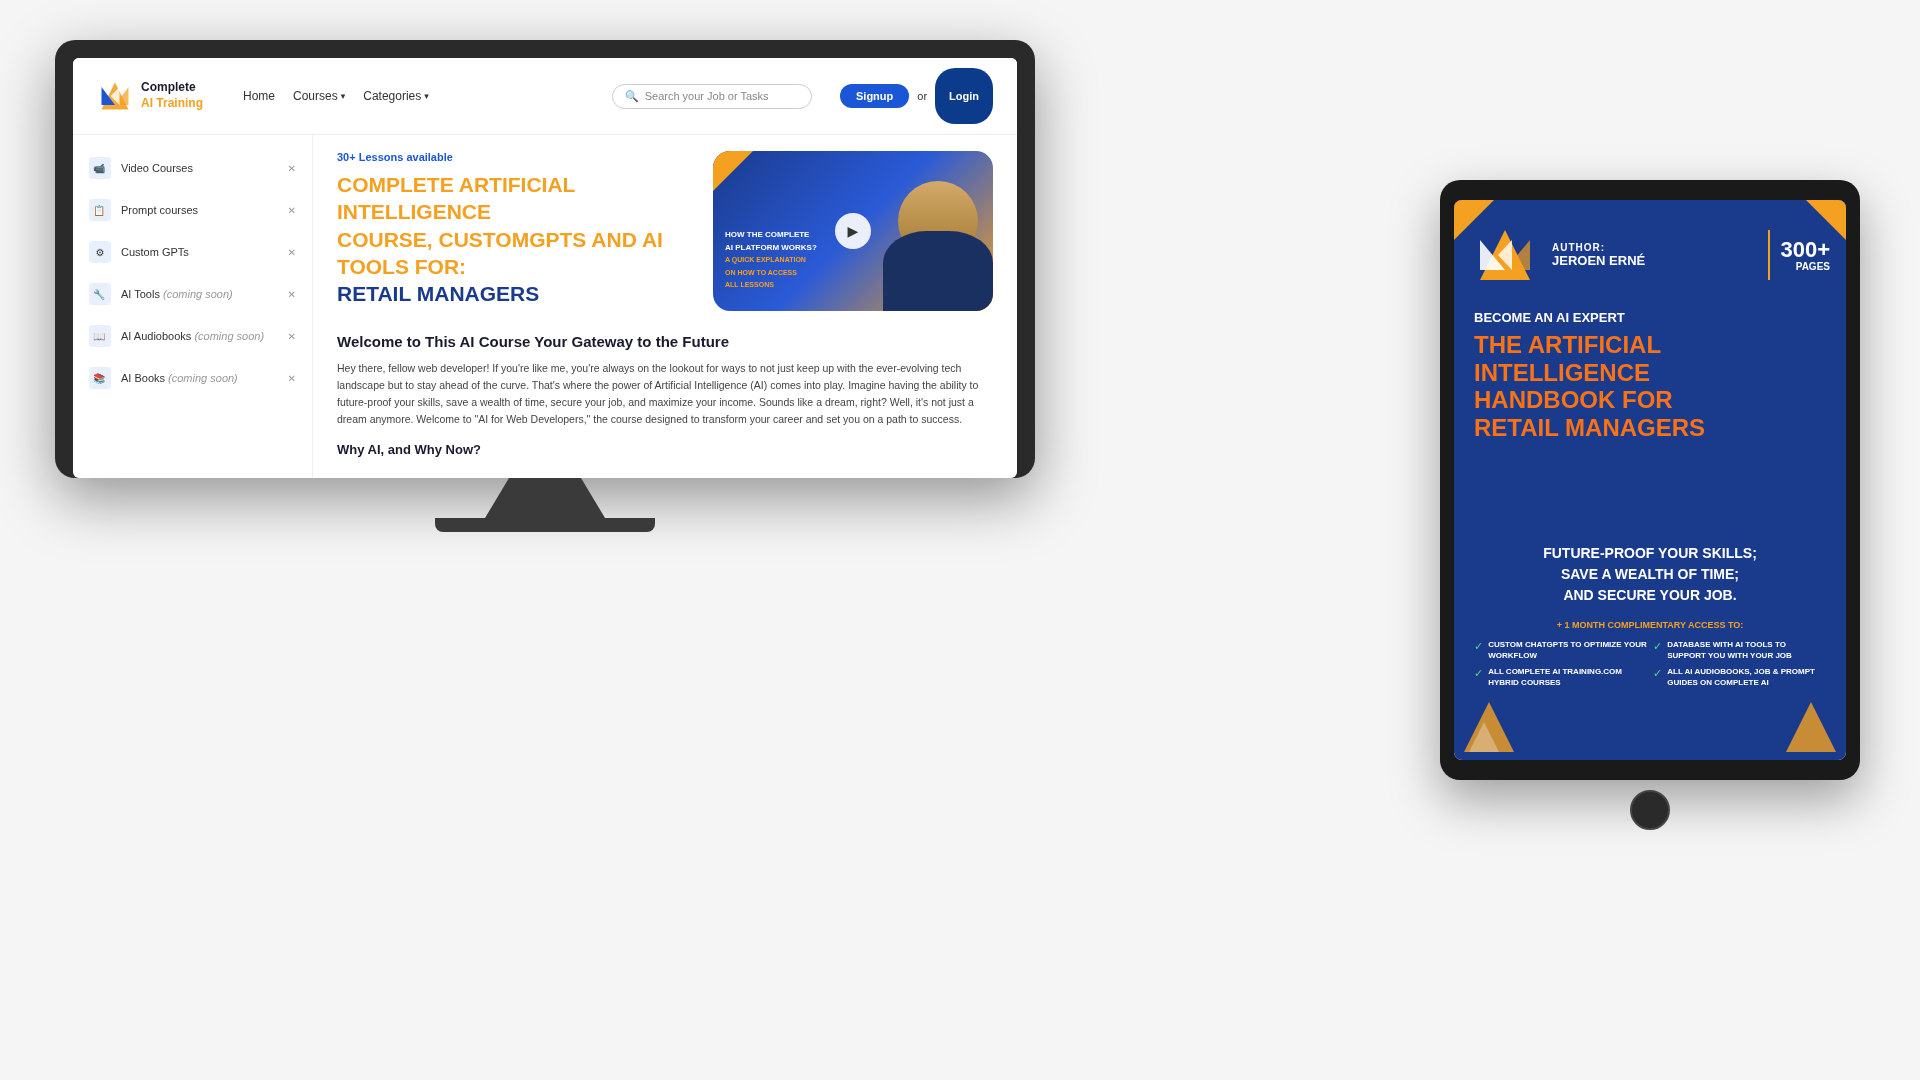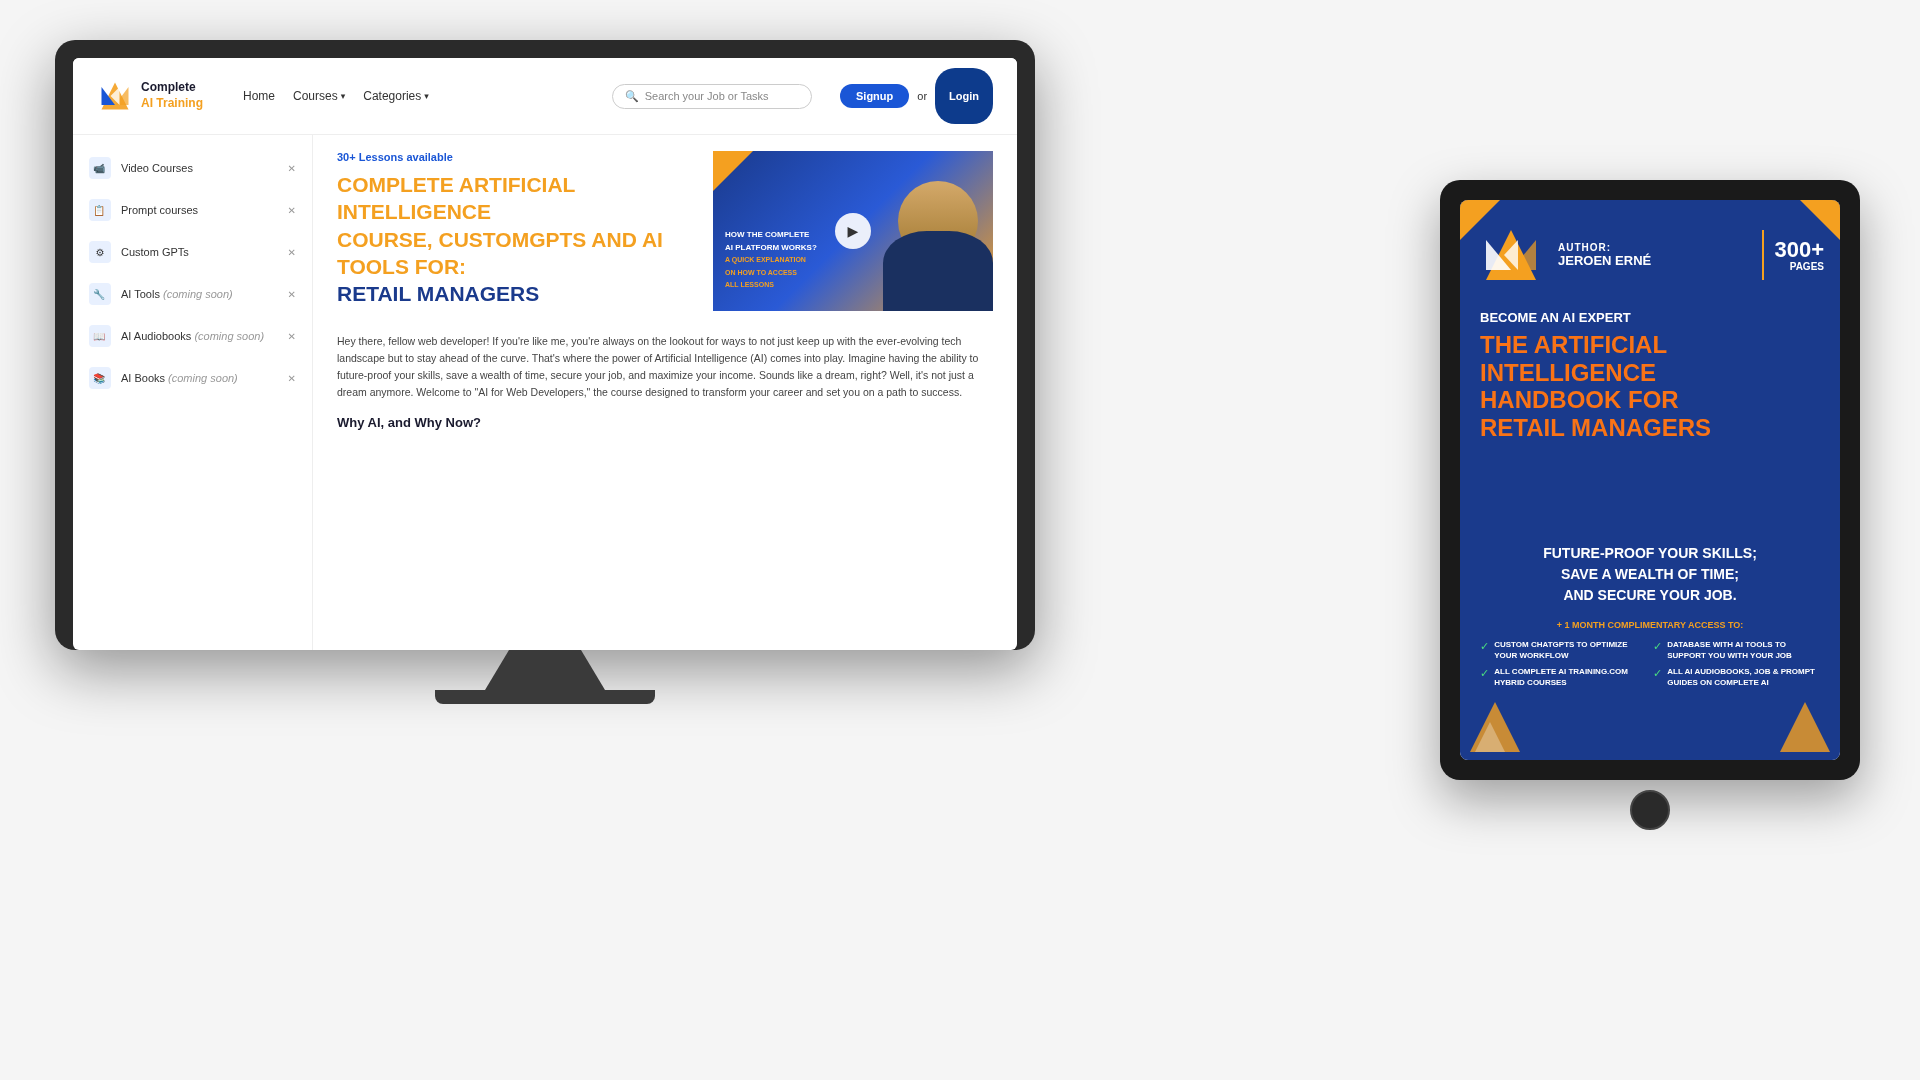--- a/index.html
+++ b/index.html
@@ -36,21 +36,21 @@
       background: #2a2a2a;
       border-radius: 20px;
       padding: 18px 18px 0 18px;
       box-shadow: 0 20px 60px rgba(0,0,0,0.4);
     }
 
     .monitor-screen {
       background: white;
       border-radius: 6px;
       overflow: hidden;
-      height: 592px;
+      height: 420px;
     }
 
     .monitor-stand {
       background: #3a3a3a;
       height: 40px;
       width: 120px;
       margin: 0 auto;
       clip-path: polygon(20% 0%, 80% 0%, 100% 100%, 0% 100%);
     }
 
@@ -253,21 +253,21 @@
       width: 280px;
       height: 160px;
       position: relative;
       flex-shrink: 0;
     }
 
     .video-thumb {
       width: 100%;
       height: 100%;
       background: linear-gradient(135deg, #1a3a8c 0%, #2a5ad6 50%, #f4a020 100%);
-      border-radius: 0;
+      border-radius: 17px;
       position: relative;
       overflow: hidden;
       display: flex;
       align-items: center;
       justify-content: center;
     }
 
     .video-overlay-text {
       position: absolute;
       left: 12px;
@@ -338,21 +338,21 @@
     .tablet {
       position: absolute;
       right: 60px;
       top: 180px;
       width: 420px;
     }
 
     .tablet-frame {
       background: #1a1a1a;
       border-radius: 20px;
-      padding: 20px 20px;
+      padding: 20px 14px;
       box-shadow: 0 20px 50px rgba(0,0,0,0.35);
     }
 
     .tablet-screen {
       background: white;
       border-radius: 8px;
       overflow: hidden;
       height: 560px;
     }
 
@@ -496,20 +496,21 @@
                     <span style="color:#f4a020;font-size:7px;">A QUICK EXPLANATION</span><br>
                     <span style="color:#f4a020;font-size:7px;">ON HOW TO ACCESS</span><br>
                     <span style="color:#f4a020;font-size:7px;">ALL LESSONS</span>
                   </div>
                   <div class="video-play">▶</div>
                 </div>
               </div>
             </div>
 
             <div class="content-section">
+              <h2 class="content-title">Welcome to This AI Course Your Gateway to the Future</h2>
               <p class="content-text">Hey there, fellow web developer! If you're like me, you're always on the lookout for ways to not just keep up with the ever-evolving tech landscape but to stay ahead of the curve. That's where the power of Artificial Intelligence (AI) comes into play. Imagine having the ability to future-proof your skills, save a wealth of time, secure your job, and maximize your income. Sounds like a dream, right? Well, it's not just a dream anymore. Welcome to "AI for Web Developers," the course designed to transform your career and set you on a path to success.</p>
               <h3 class="content-subtitle">Why AI, and Why Now?</h3>
             </div>
 
           </div>
         </div>
       </div>
     </div>
     <div class="monitor-stand"></div>
     <div class="monitor-base"></div>

